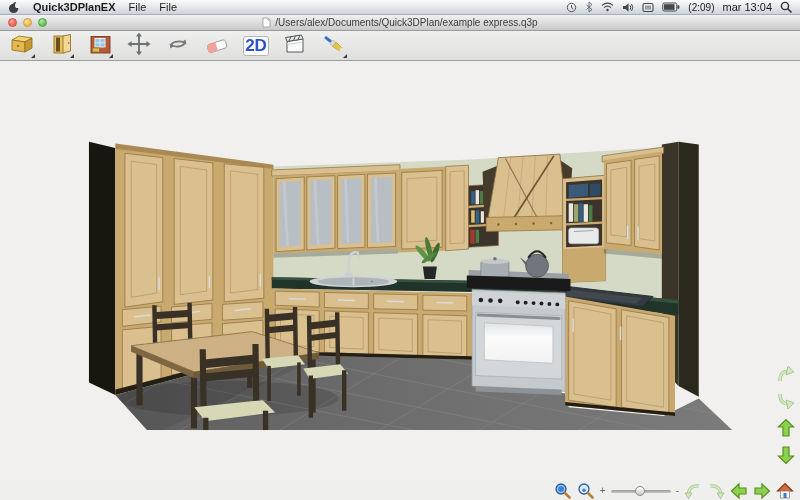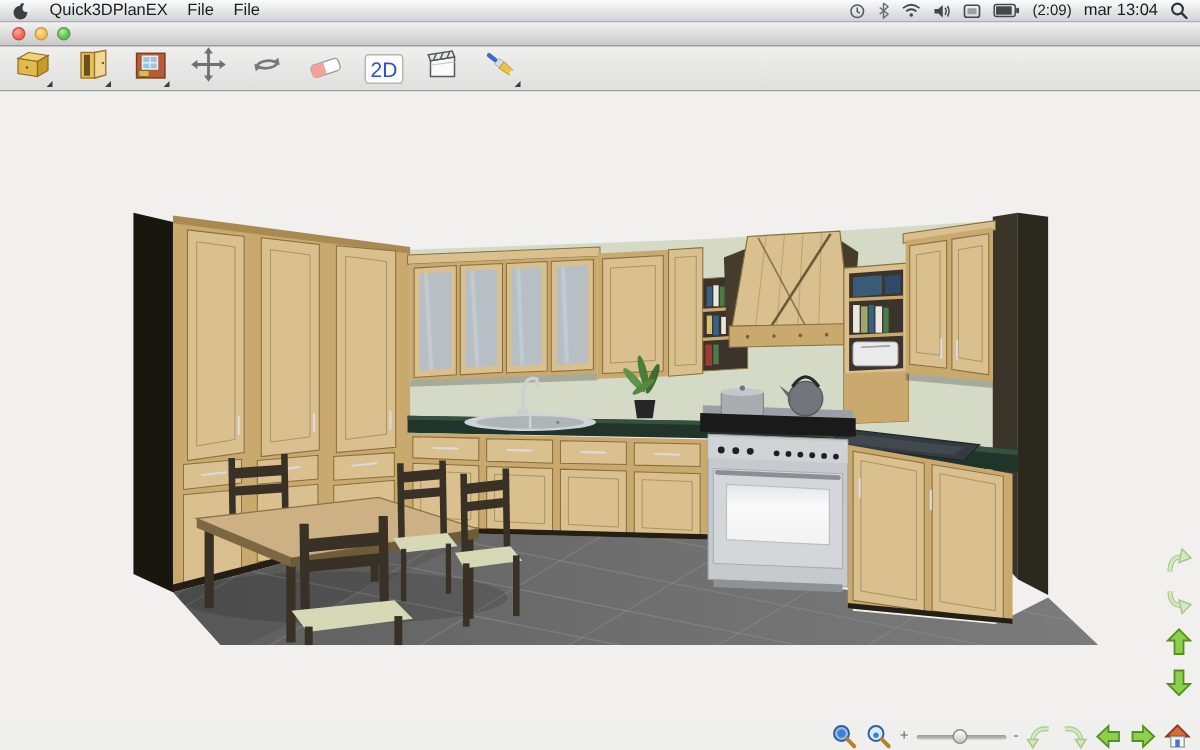--- a/index.html
+++ b/index.html
@@ -5,21 +5,21 @@
   html,body{margin:0;padding:0;}
   body{width:800px;height:500px;font-family:"Liberation Sans",sans-serif;background:#2e2e2e;overflow:hidden;}
   .screen{position:relative;width:800px;height:500px;background:var(--canvas_bg);}
 
   
   .menubar{height:14px;display:flex;align-items:center;justify-content:space-between;
     padding:0 8px;background:linear-gradient(#fbfbfb,#cfd3d8);border-bottom:1px solid #a5afba;
     font-size:11px;color:#1c1c1c;}
   .mb-left,.mb-right{display:flex;align-items:center;gap:13px;height:100%;}
   .mb-right{gap:8px;font-size:10px;text-align:center;}
-  .appname{font-weight:normal;}
+  .appname{font-weight:bold;}
   .mitem,.appname,.apple{cursor:default;}
   .sicon{display:flex;align-items:center;}
   .mbtext{white-space:nowrap;}
 
   
   .titlebar{position:relative;height:15px;background:linear-gradient(#f1f1f1,#c9c9c9);
     border-bottom:1px solid #9a9a9a;display:flex;align-items:center;justify-content:center;}
   .lights{position:absolute;left:8px;top:3px;display:flex;gap:6px;}
   .tl{width:9px;height:9px;border-radius:50%;}
   .tl.red{background:radial-gradient(circle at 35% 30%,#ffa59b,#ee6a5e 60%);border:1px solid #c9503f;box-sizing:border-box;}
@@ -27,21 +27,21 @@
   .tl.green{background:radial-gradient(circle at 35% 30%,#b6eda5,#61c354 60%);border:1px solid #51a23f;box-sizing:border-box;}
   .titlewrap{display:flex;align-items:center;gap:4px;}
   .wtitle{font-size:10px;color:#3c3c3c;}
 
   
   .toolbar{height:29px;background:linear-gradient(#efefed,#dfdfdd);border-bottom:1px solid #9e9e9e;
     display:flex;align-items:center;gap:11px;padding:0 8px;}
   .tbtn{position:relative;width:28px;height:26px;display:flex;align-items:center;justify-content:center;border-radius:3px;}
   .drop{position:absolute;right:1px;bottom:1px;width:0;height:0;border-left:4px solid transparent;border-bottom:4px solid #3c3c3c;}
   .btn2d{width:24px;height:18px;background:#fdfdfd;border:1px solid #b5b5b5;border-radius:3px;
-    display:flex;align-items:center;justify-content:center;font-weight:normal;font-size:14px;color:var(--accent_blue_2d);}
+    display:flex;align-items:center;justify-content:center;font-weight:bold;font-size:17px;color:var(--accent_blue_2d);}
 
   
   .canvas{position:relative;height:420px;background:var(--canvas_bg);}
   .scene{position:absolute;left:0;top:0;}
   .side-nav{position:absolute;right:3px;top:302px;display:flex;flex-direction:column;gap:5px;}
   .navbtn{width:22px;height:22px;display:flex;align-items:center;justify-content:center;}
 
   
   .statusbar{height:19px;background:#efefed;display:flex;align-items:center;justify-content:flex-end;
     gap:5px;padding-right:6px;}
@@ -130,20 +130,29 @@
           </svg>
       </span>
     </div>
   </div>
 
   <div class="titlebar">
     <div class="lights">
       <span class="tl red"></span>
       <span class="tl yellow"></span>
       <span class="tl green"></span>
+    </div>
+    <div class="titlewrap">
+      <span class="sicon">
+        <svg width="9" height="11" viewBox="0 0 9 11">
+            <path d="M1 1h5l2 2v7H1z" fill="#fdfdfd" stroke="#9a9a9a" stroke-width="0.8"></path>
+            <path d="M6 1v2h2" fill="none" stroke="#9a9a9a" stroke-width="0.8"></path>
+          </svg>
+      </span>
+      <span class="wtitle">/Users/alex/Documents/Quick3DPlan/example express.q3p</span>
     </div>
   </div>
 
   <div class="toolbar">
     <div class="tbtn">
       <span>
         <svg width="26" height="22" viewBox="0 0 26 22">
             <polygon points="3,7 10,3 23,5 16,9" fill="#f2d274" stroke="#8a6a20" stroke-width="0.8"></polygon>
             <polygon points="3,7 16,9 16,19 3,17" fill="#e3b94f" stroke="#8a6a20" stroke-width="0.8"></polygon>
             <polygon points="16,9 23,5 23,15 16,19" fill="#c8992f" stroke="#8a6a20" stroke-width="0.8"></polygon>

